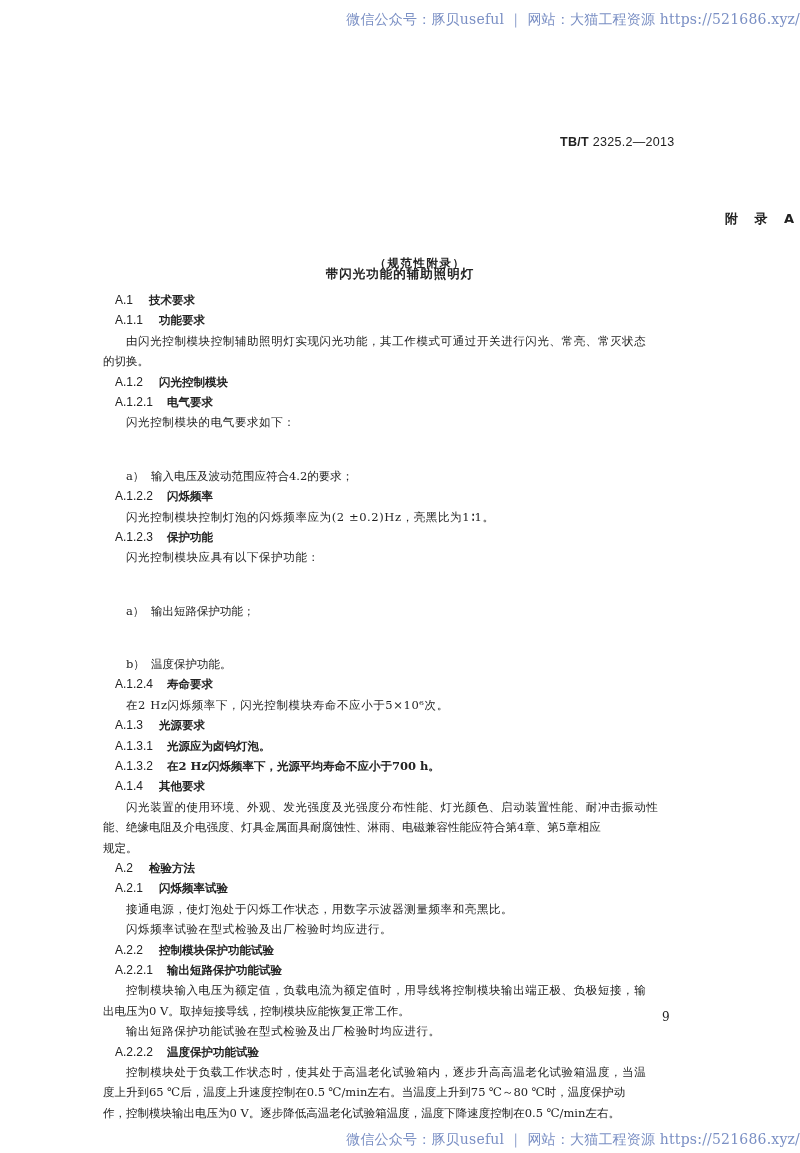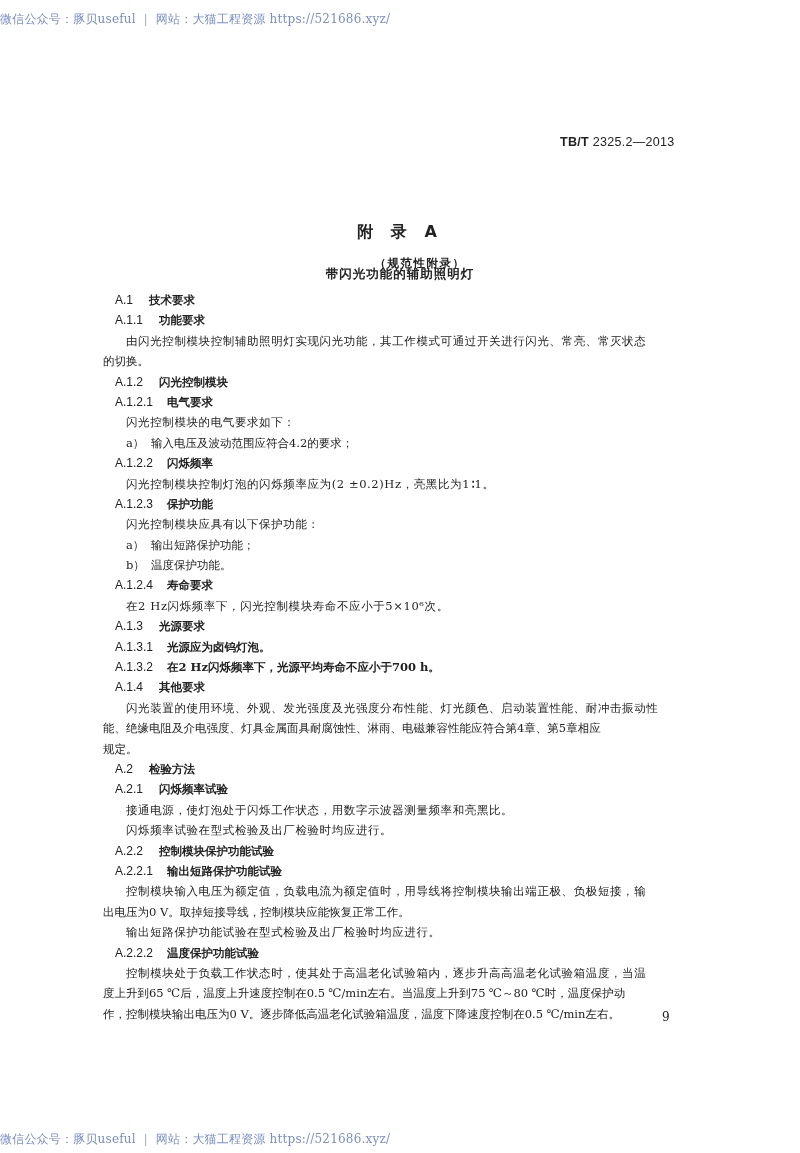--- a/index.html
+++ b/index.html
@@ -1,39 +1,39 @@
 <!DOCTYPE html>
 <html><head>
   <meta charset="utf-8">
   <style>
     html, body { margin: 0; padding: 0; background: #ffffff; }
     body { width: 800px; height: 1153px; position: relative; overflow: hidden;
            font-family: "DejaVu Serif", "Liberation Serif", serif; color: #222; }
-    .watermark { position: absolute; left: 0; width: 800px; text-align: left;
-                 font-size: 12px; color: #7a8fc4; font-family: "DejaVu Serif", serif; letter-spacing: 0.2px; }
+    .watermark { position: absolute; left: 0; width: 800px; text-align: right;
+                 font-size: 14px; color: #7a8fc4; font-family: "DejaVu Serif", serif; letter-spacing: 0.2px; }
     .wm-top { top: 11px; }
     .wm-bottom { top: 1131px; }
     .std-code { position: absolute; top: 135px; left: 560px; font-size: 12.5px;
                 font-family: "Liberation Sans", "DejaVu Sans", sans-serif; font-weight: bold; color: #222; letter-spacing: 0.3px; }
     .std-code .num { font-weight: normal; text-align: right; }
     .center { position: absolute; left: 0; width: 800px; text-align: center;
               font-family: "DejaVu Sans", sans-serif; font-weight: bold; color: #222; }
-    .annex-title { top: 222px; font-size: 16px; letter-spacing: 6px; }
+    .annex-title { top: 210px; font-size: 13px; letter-spacing: 6px; text-align: right; }
     .annex-sub { top: 256px; font-size: 11.5px; letter-spacing: 1.5px; margin-left: 20px; }
     .annex-name { top: 266px; font-size: 12.5px; letter-spacing: 1px; }
     .content { position: absolute; top: 290px; left: 103px; width: 580px; }
     .line { height: 20.4px; line-height: 20.4px; font-size: 11.5px; white-space: nowrap; }
     .head { font-family: "DejaVu Sans", sans-serif; font-weight: bold; font-size: 11.5px; margin-left: 12px; }
     .head .num { font-weight: normal; font-family: "Liberation Sans", sans-serif; font-size: 12px; display: inline-block; }
     .h1 .num { width: 30px; }
     .h2 .num { width: 40px; }
     .h3 .num { width: 48px; }
     .para { text-indent: 23px; font-size: 11.5px; line-height: 20.4px; letter-spacing: 0.6px; text-align: justify; }
     .para-cont { font-size: 11.5px; line-height: 20.4px; }
-    .list-item { padding-left: 23px; font-size: 11.5px; }
+    .list-item { padding-left: 23px; font-size: 11.5px; margin-top: 33px; }
     .list-item .mark { display: inline-block; width: 25px; }
     .h3inline .num { font-weight: normal; font-family: "Liberation Sans", sans-serif; font-size: 12px; display: inline-block; width: 48px; }
     .h3inline .txt { font-family: "DejaVu Serif", serif; font-weight: bold; }
     .page-num { position: absolute; top: 1010px; left: 662px; font-size: 12px; color: #222; }
   </style>
 </head>
 <body>
 
 <div class="watermark wm-top">微信公众号：豚贝useful ｜ 网站：大猫工程资源 https://521686.xyz/</div>
 

